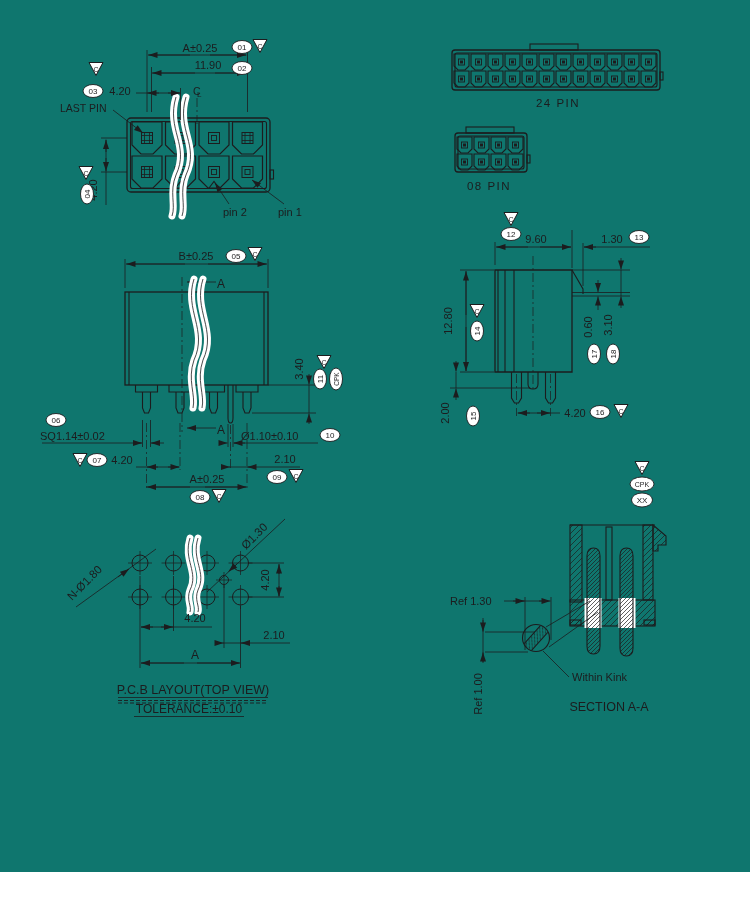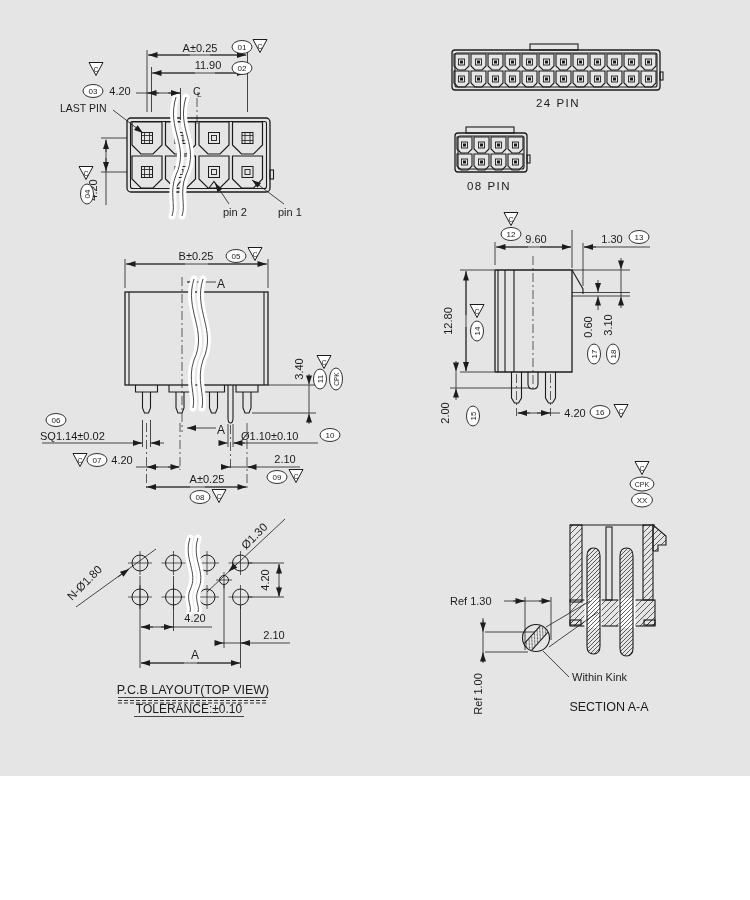--- a/index.html
+++ b/index.html
@@ -1,16 +1,16 @@
 <!DOCTYPE html>
 <html><head>
 <meta charset="utf-8">
 <style>
   html,body{margin:0;padding:0;background:#ffffff;}
-  .stage{position:relative;width:750px;height:776px;background:#e5e5e5;overflow:hidden;}
+  .stage{position:relative;width:750px;height:872px;background:#0f766e;overflow:hidden;}
   svg{display:block;}
   
   .ob{stroke:#1c1c1e;stroke-width:1.3;fill:none;stroke-linejoin:miter;}
   .ob2{stroke:#1c1c1e;stroke-width:1.1;fill:none;}
   .dm{stroke:#1c1c1e;stroke-width:0.8;fill:none;}
   .cl{stroke:#1c1c1e;stroke-width:0.7;fill:none;stroke-dasharray:9 3 2 3;}
   .dsh{stroke:#1c1c1e;stroke-width:0.9;fill:none;stroke-dasharray:4 2;}
   .wh{stroke:#ffffff;stroke-width:7;fill:none;stroke-linecap:round;}
   .whf{fill:#ffffff;stroke:none;}
   .hzf{fill:url(#hz);stroke:#1c1c1e;stroke-width:1.1;}

